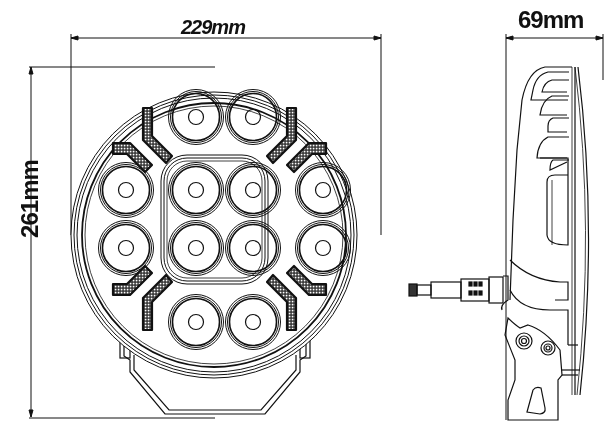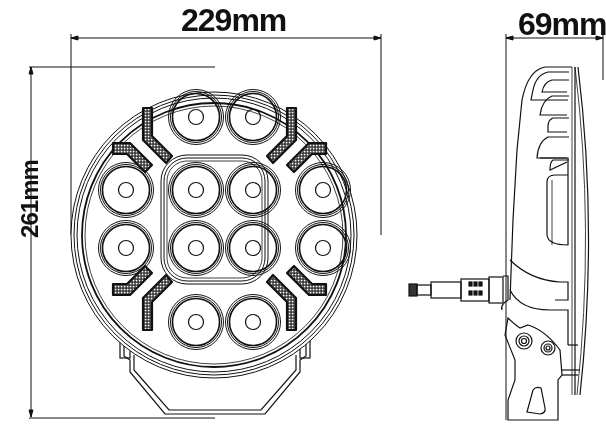--- a/index.html
+++ b/index.html
@@ -1,19 +1,19 @@
 <!DOCTYPE html>
 <html><head>
 <meta charset="utf-8">
 <style>
   html, body { margin: 0; padding: 0; background: #ffffff; }
   body { width: 606px; height: 425px; position: relative; overflow: hidden; font-family: "Liberation Sans", sans-serif; }
   .dim-label { position: absolute; font-family: "Liberation Sans", sans-serif; font-weight: bold; color: #111111; letter-spacing: -1px; }
-  #lbl-width { left: 181px; top: 2px; font-size: 32px; }
-  #lbl-depth { left: 518px; top: 6px; font-size: 32px; }
+  #lbl-width { left: 181px; top: 16px; font-size: 20px; font-style: italic; }
+  #lbl-depth { left: 518px; top: 6px; font-size: 24px; }
   #lbl-height { left: -10px; top: 185px; font-size: 24px; transform: rotate(-90deg); transform-origin: center; width: 80px; text-align: center; }
   svg.drawing { position: absolute; left: 0; top: 0; }
 </style>
 </head>
 <body>
 
 <span id="lbl-width" class="dim-label">229mm</span>
 <span id="lbl-depth" class="dim-label">69mm</span>
 <span id="lbl-height" class="dim-label">261mm</span>
 

